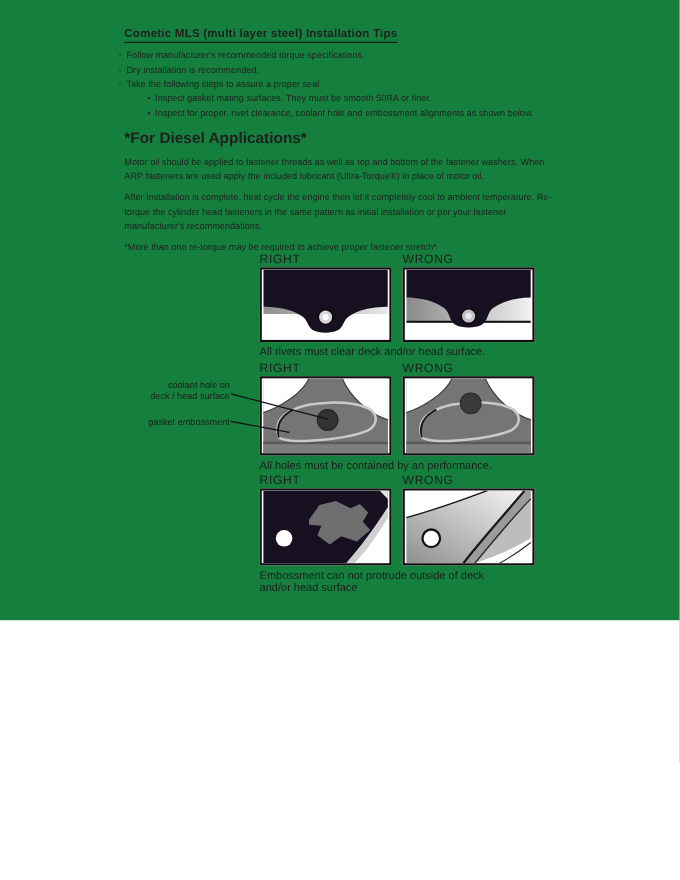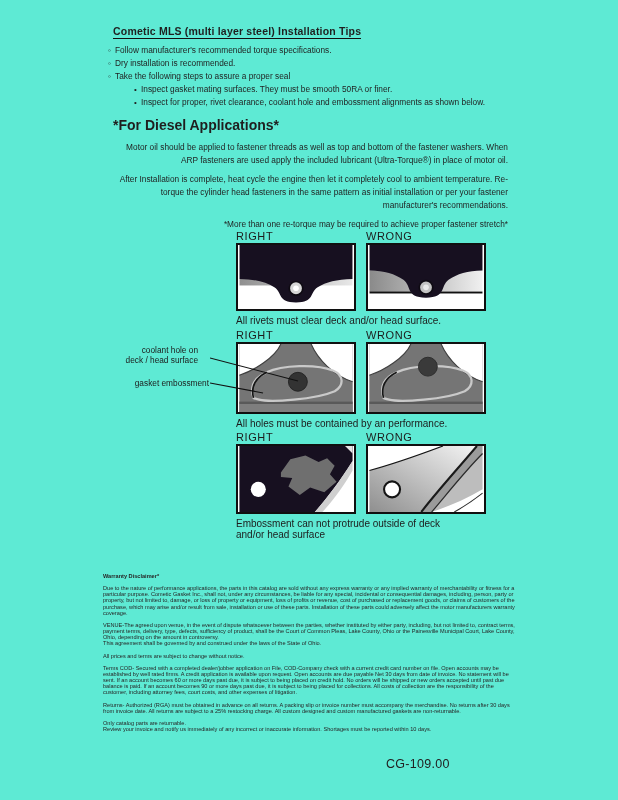--- a/index.html
+++ b/index.html
@@ -1,48 +1,48 @@
 <!DOCTYPE html>
 <html><head>
 <meta charset="utf-8">
 <style>
   html,body{margin:0;padding:0;background:#ffffff;}
   .page{
-    position:relative;width:618px;height:800px;background:#5eead4;overflow:hidden;
+    position:relative;width:618px;height:564px;background:#15803d;overflow:hidden;
     font-family:"Liberation Sans","DejaVu Sans",sans-serif;color:#1f1f1f;
   }
   
   .title{
     position:absolute;left:113px;top:25px;display:inline-block;
     font-size:10.5px;font-weight:bold;letter-spacing:.2px;
     border-bottom:1.5px solid #111;padding-bottom:1px;white-space:nowrap;
   }
   .bullets{position:absolute;left:108px;top:44px;font-size:8.3px;line-height:13px;white-space:nowrap;}
   .b-row{display:flex;align-items:baseline;}
   .b-row .mk{width:7px;flex:0 0 7px;font-size:8px;}
   .b-row.sub{margin-left:26px;}
   .b-row.sub .mk{width:7px;}
   
   .diesel{position:absolute;left:113px;top:117px;width:395px;}
   .diesel-heading{font-size:14px;font-weight:bold;margin:0 0 8px 0;}
-  .diesel p{margin:0 0 6px 0;font-size:8.3px;line-height:12.9px;text-align:right;}
+  .diesel p{margin:0 0 6px 0;font-size:8.3px;line-height:12.9px;}
   .diesel p.last{margin-top:3px;}
   
   .diag{position:absolute;left:236px;}
   .diag .labels{display:flex;width:250px;margin-bottom:1px;}
   .diag .labels span{flex:0 0 120px;text-align:left;font-size:11px;letter-spacing:.6px;color:#1c1c1c;}
   .diag .labels span:first-child{margin-right:10px;}
   .diag .panels{display:flex;}
   .diag .panels svg{display:block;width:120px;border:2px solid #101010;box-sizing:border-box;background:#fff;}
   .diag .panels svg:first-child{margin-right:10px;}
   .r1 svg{height:68px;} .r2 svg{height:72px;} .r3 svg{height:70px;}
   .caption{font-size:10px;line-height:11px;margin-top:4px;color:#1c1c1c;white-space:nowrap;}
   .r1{top:230px;} .r2{top:329px;} .r3{top:431px;}
   
-  .coolant-label{position:absolute;left:79px;top:345px;width:119px;text-align:right;font-size:8.3px;line-height:10px;color:#1c1c1c;}
+  .coolant-label{position:absolute;left:90px;top:345px;width:119px;text-align:right;font-size:8.3px;line-height:10px;color:#1c1c1c;}
   .emboss-label{position:absolute;left:90px;top:378px;width:119px;text-align:right;font-size:8.3px;color:#1c1c1c;}
   .leader{position:absolute;left:210px;top:350px;width:92px;height:48px;}
   
   .disclaimer{position:absolute;left:103px;top:573px;width:413px;font-size:5.6px;line-height:6.15px;color:#262626;}
   .disclaimer .dh{font-weight:bold;margin:0 0 6px 0;}
   .disclaimer p{margin:0 0 6px 0;}
   .disclaimer p.tight{margin-bottom:0;}
   
   .footer{position:absolute;left:386px;top:757px;font-size:12.5px;letter-spacing:.3px;color:#222;}
 </style>

